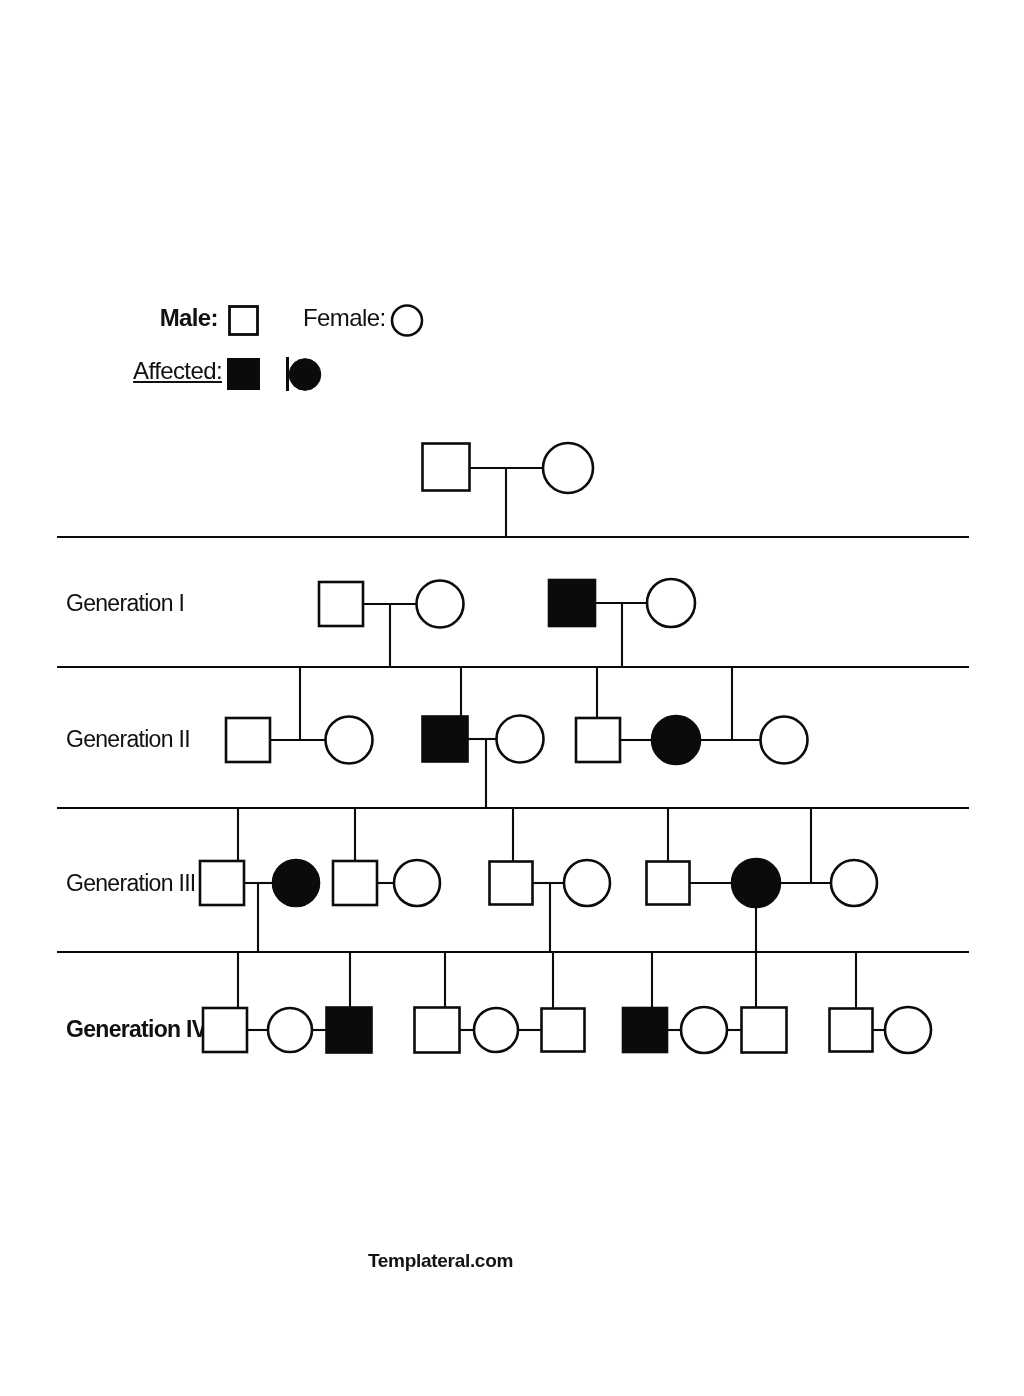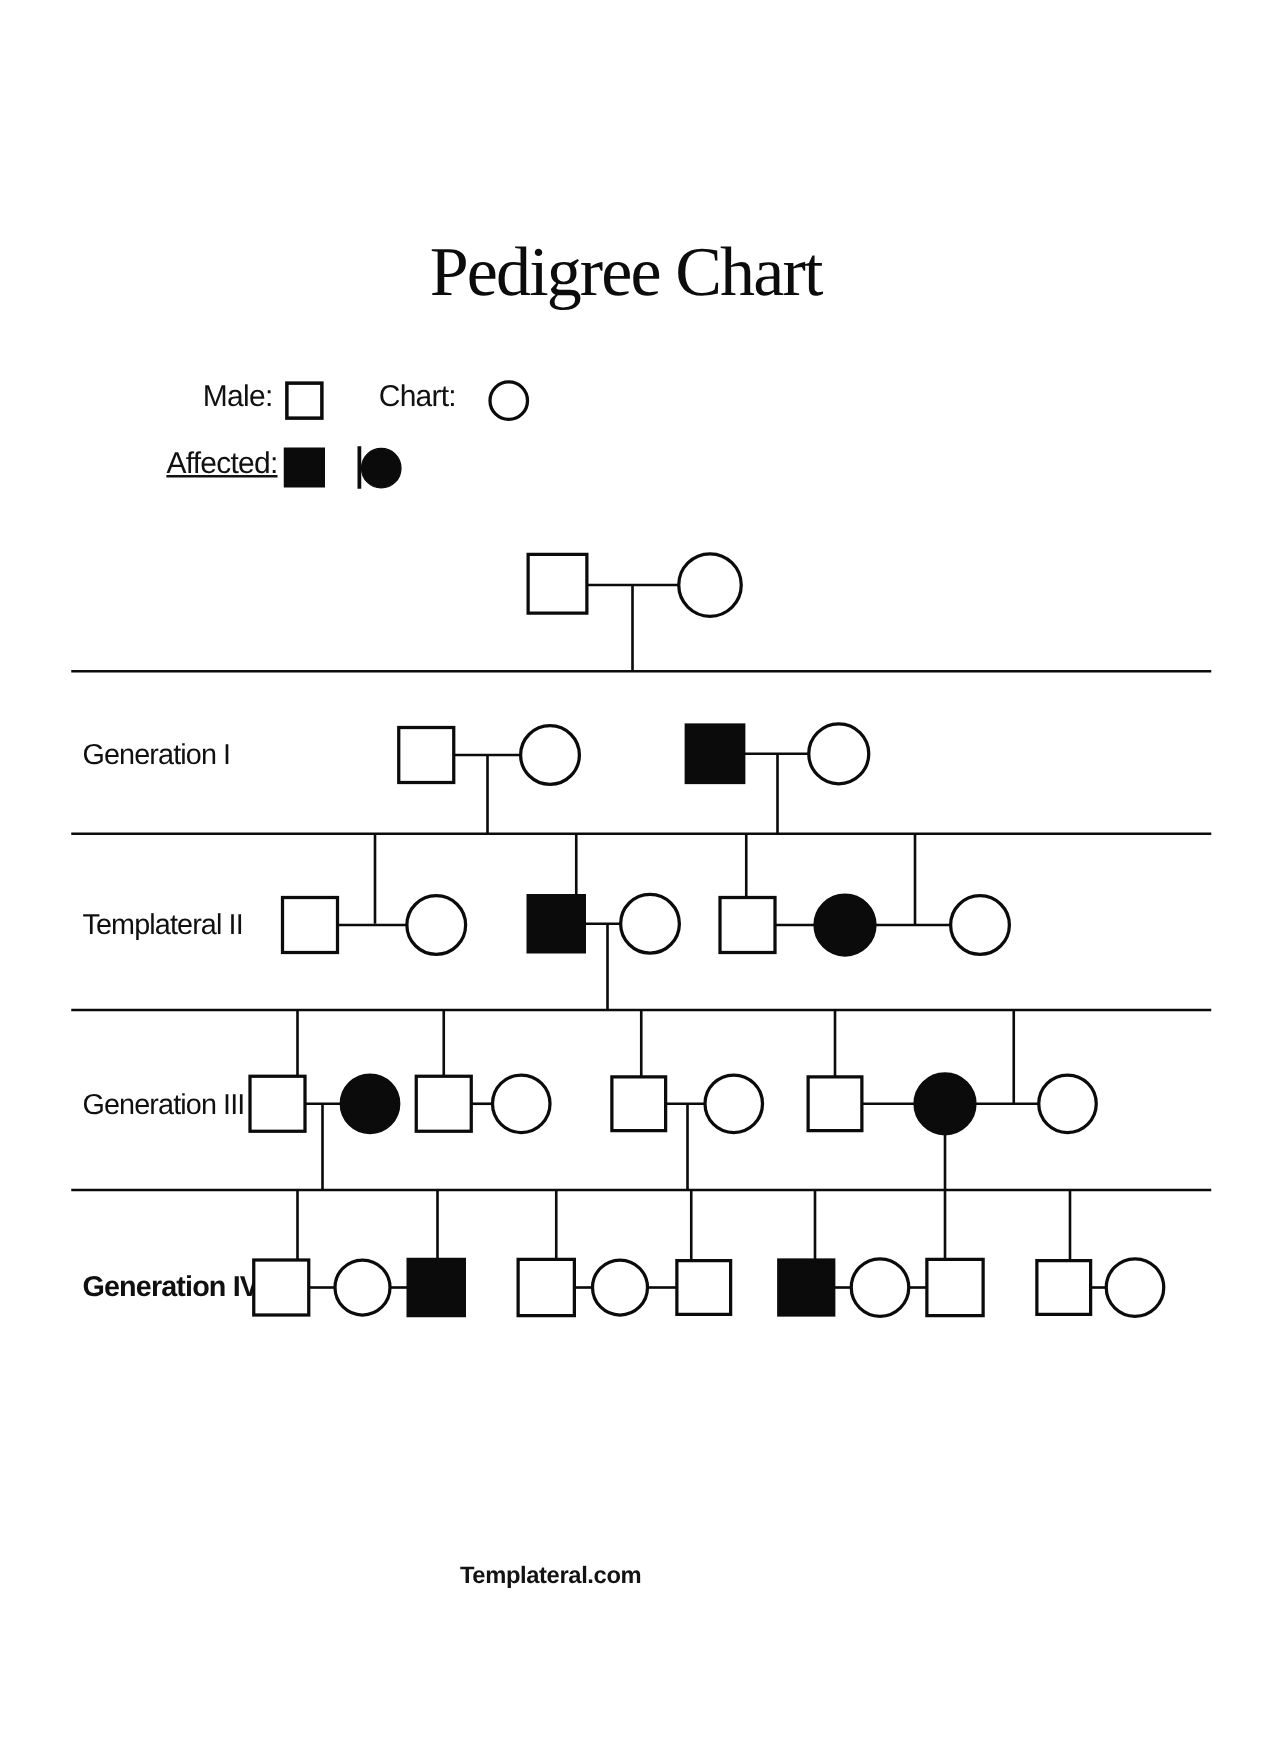--- a/index.html
+++ b/index.html
@@ -17,21 +17,21 @@
     text-align:center;
     font-family:"Liberation Serif", serif;
     font-size:56px;letter-spacing:-1.5px;
     color:#0c0c0c;white-space:nowrap;
   }
   .legend-label{
     position:absolute;
     font-size:24px;letter-spacing:-0.6px;
     white-space:nowrap;color:#111;
   }
-  .lg-male{left:100px;top:304px;width:118px;text-align:right;}
+  .lg-male{left:100px;top:304px;width:118px;text-align:right;font-weight:bold;}
   .lg-female{left:303px;top:304px;}
   .lg-affected{left:100px;top:357px;width:122px;text-align:right;text-decoration:underline;}
   .legend-icon{position:absolute;}
   .ic-male{left:226px;top:303px;}
   .ic-female{left:389px;top:303px;}
   .ic-affected{left:226px;top:355px;}
   .gen-label{
     position:absolute;left:66px;
     font-size:23px;letter-spacing:-0.7px;
     white-space:nowrap;color:#101010;
@@ -43,43 +43,42 @@
     text-align:center;
     font-size:19px;font-weight:bold;letter-spacing:-0.3px;
     color:#131313;
   }
 </style>
 </head>
 <body>
 
 <div class="page">
 
-  <div class="title">Pedigree Chart</div>
 
   <div class="legend">
     <div class="legend-label lg-male">Male:</div>
     <svg class="legend-icon ic-male" width="36" height="36" viewBox="0 0 36 36">
       <rect x="3.5" y="3.5" width="28" height="28" fill="none" stroke="#0b0b0b" stroke-width="2.8"></rect>
     </svg>
 
-    <div class="legend-label lg-female">Chart:</div>
+    <div class="legend-label lg-female">Female:</div>
     <svg class="legend-icon ic-female" width="36" height="36" viewBox="0 0 36 36">
       <circle cx="18" cy="17.5" r="15" fill="none" stroke="#0b0b0b" stroke-width="2.6"></circle>
     </svg>
 
     <div class="legend-label lg-affected">Affected:</div>
     <svg class="legend-icon ic-affected" width="102" height="40" viewBox="0 0 102 40">
       <rect x="2" y="4" width="31" height="30" fill="#0b0b0b" stroke="#0b0b0b" stroke-width="2"></rect>
       <line x1="61.5" y1="2" x2="61.5" y2="36" stroke="#0b0b0b" stroke-width="3"></line>
       <circle cx="79" cy="19.5" r="15.8" fill="#0b0b0b" stroke="#0b0b0b"></circle>
     </svg>
   </div>
 
   <div class="gen-label g1">Generation I</div>
-  <div class="gen-label g2">Templateral II</div>
+  <div class="gen-label g2">Generation II</div>
   <div class="gen-label g3">Generation III</div>
   <div class="gen-label g4">Generation IV</div>
 
   <svg class="diagram" width="1024" height="1396" viewBox="0 0 1024 1396" aria-hidden="true">
       <line x1="57" y1="537" x2="969" y2="537" stroke="#0b0b0b" stroke-width="2.1"></line>
       <line x1="57" y1="667" x2="969" y2="667" stroke="#0b0b0b" stroke-width="2.1"></line>
       <line x1="57" y1="808" x2="969" y2="808" stroke="#0b0b0b" stroke-width="2.1"></line>
       <line x1="57" y1="952" x2="969" y2="952" stroke="#0b0b0b" stroke-width="2.1"></line>
       <line x1="470" y1="468" x2="543" y2="468" stroke="#0b0b0b" stroke-width="2.1"></line>
       <line x1="506" y1="468" x2="506" y2="537" stroke="#0b0b0b" stroke-width="2.1"></line>

